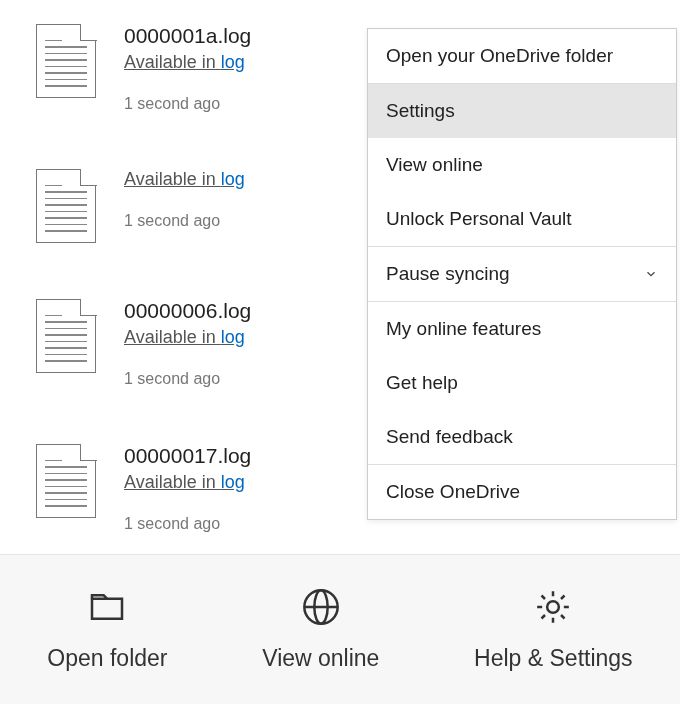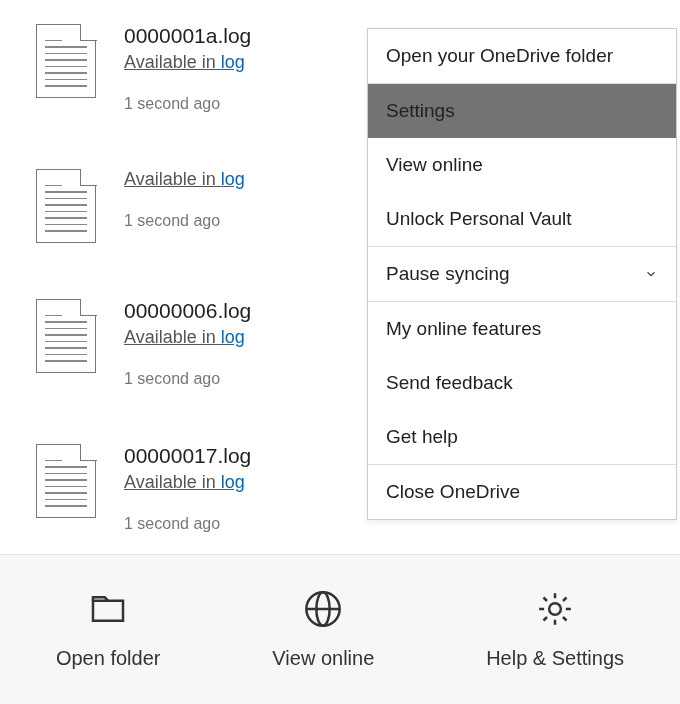--- a/index.html
+++ b/index.html
@@ -92,21 +92,21 @@
     .menu-item {
       padding: 16px 18px;
       font-size: 19px;
       color: #222;
       cursor: default;
       display: flex;
       justify-content: space-between;
       align-items: center;
     }
     .menu-item.hover {
-      background: #737373;
+      background: #e5e5e5;
     }
     .menu-sep {
       height: 1px;
       background: #ddd;
     }
     .chevron {
       width: 14px;
       height: 14px;
     }
 
@@ -128,21 +128,21 @@
       align-items: center;
       gap: 18px;
       cursor: default;
     }
     .bottom-icon {
       width: 40px;
       height: 40px;
       color: #333;
     }
     .bottom-label {
-      font-size: 20px;
+      font-size: 23px;
       color: #333;
     }
   </style>
 </head>
 <body>
 
 <div class="file-list">
 
   <div class="file-item">
     <div class="file-icon">
@@ -244,24 +244,24 @@
     <span>Pause syncing</span>
     <svg class="chevron" viewBox="0 0 24 24" fill="none" stroke="#444" stroke-width="2">
         <polyline points="6 9 12 15 18 9"></polyline>
       </svg>
   </div>
   <div class="menu-sep"></div>
   <div class="menu-item">
       <span>My online features</span>
     </div>
   <div class="menu-item">
+      <span>Get help</span>
+    </div>
+  <div class="menu-item">
       <span>Send feedback</span>
-    </div>
-  <div class="menu-item">
-      <span>Get help</span>
     </div>
   <div class="menu-sep"></div>
   <div class="menu-item">
       <span>Close OneDrive</span>
     </div>
 </div>
 
 <div class="bottom-bar">
   <div class="bottom-item">
     <svg class="bottom-icon" viewBox="0 0 24 24" fill="none" stroke="#333" stroke-width="1.5">

